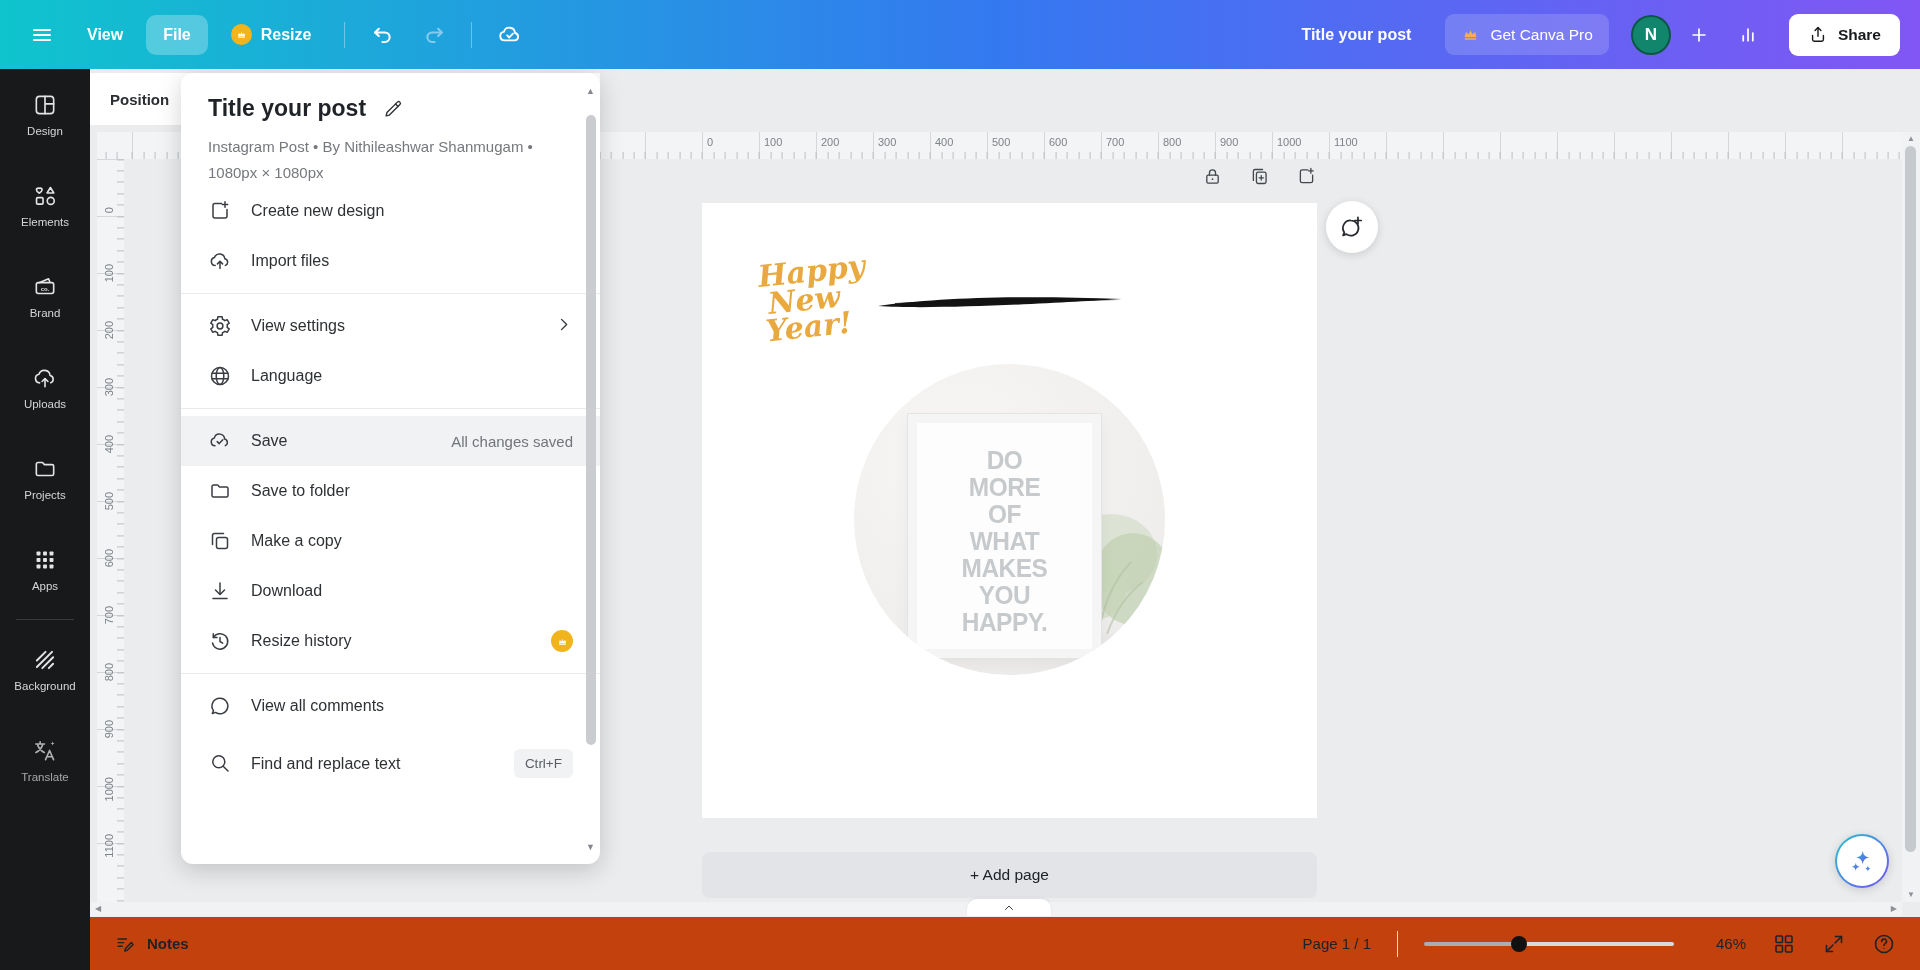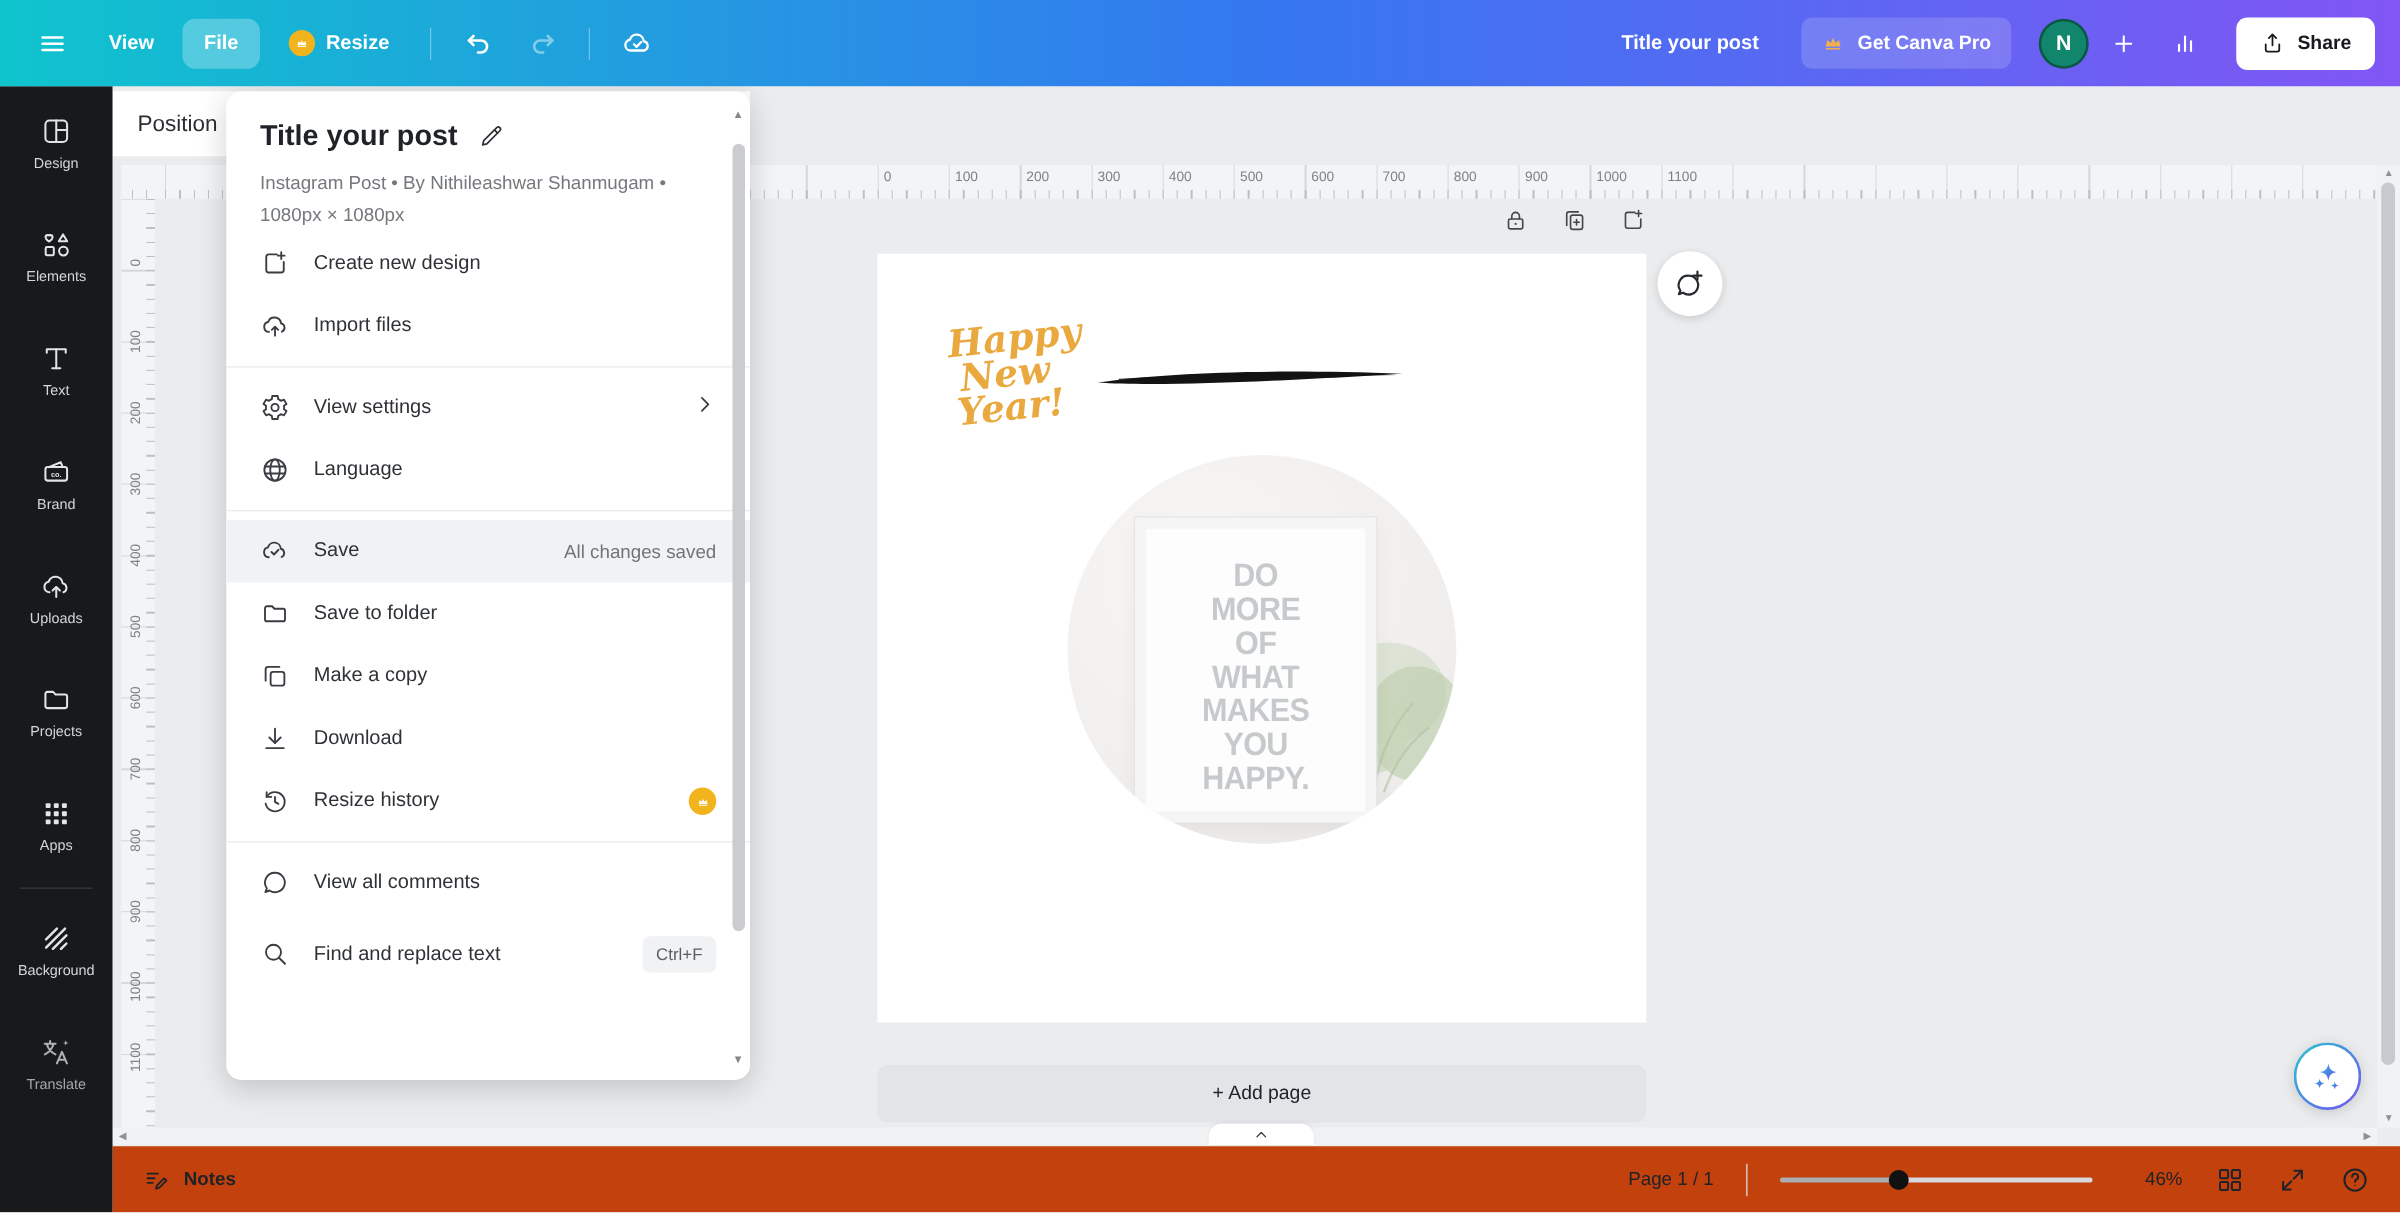--- a/index.html
+++ b/index.html
@@ -18,41 +18,41 @@
     padding:0 20px;gap:6px;background:linear-gradient(90deg,var(--grad1) 0%,var(--grad2) 52%,var(--grad3) 100%);z-index:60}
   .tb-iconbtn{display:flex;align-items:center;justify-content:center;width:44px;height:44px;border-radius:10px;cursor:pointer}
   .tb-btn{display:flex;align-items:center;gap:9px;color:#fff;font-size:16px;font-weight:700;
     padding:11px 17px;border-radius:10px;cursor:pointer;white-space:nowrap}
   .tb-btn.active{background:rgba(255,255,255,.27)}
   .tb-sep{width:1px;height:26px;background:rgba(255,255,255,.35);margin:0 10px}
   .tb-spacer{flex:1}
   .tb-title{color:#fff;font-size:16px;font-weight:600;margin-right:28px}
   .crown-circ{width:21px;height:21px;border-radius:50%;background:var(--gold);display:flex;align-items:center;justify-content:center}
   .getpro{display:flex;align-items:center;gap:10px;background:rgba(255,255,255,.16);border-radius:9px;
-    padding:11px 16px;color:#fff;font-size:15.5px;font-weight:700;cursor:pointer;margin-right:16px}
+    padding:11px 16px;color:#fff;font-size:15.5px;font-weight:400;cursor:pointer;margin-right:16px}
   .avatar{width:40px;height:40px;border-radius:50%;background:var(--avatar);border:2px solid rgba(8,48,40,.55);
     color:#fff;font-size:17px;font-weight:700;display:flex;align-items:center;justify-content:center;cursor:pointer}
   .share-btn{display:flex;align-items:center;gap:10px;background:#fff;color:#17191c;font-size:15.5px;font-weight:700;
     padding:11px 19px;border-radius:9px;cursor:pointer;margin-left:12px}
   .dim{opacity:.45}
 
   
   .sidebar{position:absolute;left:0;top:69px;width:90px;height:901px;background:var(--sidebar-bg);z-index:55;overflow:hidden}
   .sb-item{height:91px;display:flex;flex-direction:column;align-items:center;justify-content:center;gap:7px;cursor:pointer;color:#e2e4e6}
   .sb-item.partial{opacity:.75}
   .sb-icon{width:26px;height:26px}
   .sb-icon svg{width:26px;height:26px;stroke:currentColor;fill:none;stroke-width:1.5;stroke-linecap:round;stroke-linejoin:round}
   .sb-label{font-size:11.5px;color:#d4d6d8}
   .sb-sep{height:1px;background:#3a3b3e;margin:4px 16px}
 
   
   .workspace{position:absolute;left:90px;top:69px;width:1830px;height:847px;background:var(--ws-bg);overflow:hidden}
   .toolbar-strip{position:absolute;left:0;top:4px;width:510px;height:52px;background:#fff;z-index:5}
   .toolbar-pos{position:absolute;left:20px;top:0;height:52px;display:flex;align-items:center;
-    font-size:18px;font-weight:400;color:#2b2e33;cursor:pointer}
+    font-size:15px;font-weight:700;color:#2b2e33;cursor:pointer}
 
   .h-ruler{position:absolute;left:7px;right:18px;top:63px;height:27px;background:#f3f4f6;z-index:4;
     background-image:repeating-linear-gradient(90deg,transparent 0 56px,#d5d7da 56px 57px);background-position:-21px 0}
   .h-ruler::after{content:"";position:absolute;left:0;right:0;bottom:0;height:7px;
     background-image:repeating-linear-gradient(90deg,transparent 0 10.4px,#bcbfc3 10.4px 11.4px);background-position:24.6px 0}
   .hlab{position:absolute;top:4px;font-size:11px;color:#7e8288}
   .v-ruler{position:absolute;left:7px;top:90px;width:27px;height:753px;background:#f3f4f6;z-index:4;
     background-image:repeating-linear-gradient(0deg,transparent 0 56px,#d5d7da 56px 57px);background-position:0 -12px}
   .v-ruler::after{content:"";position:absolute;top:0;bottom:0;right:0;width:7px;
     background-image:repeating-linear-gradient(0deg,transparent 0 10.4px,#bcbfc3 10.4px 11.4px);background-position:0 -0.6px}
@@ -229,28 +229,20 @@
           <span class="sb-icon"><svg viewBox="0 0 24 24">
               <path d="M7.6 4.7c1 0 1.7.7 1.7 1.6 0 1.5-1.7 2.5-2.6 3.1-.9-.6-2.6-1.6-2.6-3.1 0-.9.7-1.6 1.7-1.6.3 0 .7.1.9.3.2-.2.6-.3.9-.3z"></path>
               <path d="M17 4.2l3.1 5H13.9z"></path>
               <rect x="4.2" y="13.5" width="6" height="6" rx="1"></rect>
               <circle cx="17.3" cy="16.5" r="3.2"></circle>
             </svg></span>
           <span class="sb-label">Elements</span>
         </div>
         <div class="sb-item">
           <span class="sb-icon"><svg viewBox="0 0 24 24">
-              <path d="M5 7.5V5h14v2.5"></path>
-              <path d="M12 5v14"></path>
-              <path d="M9 19h6"></path>
-            </svg></span>
-          <span class="sb-label">Text</span>
-        </div>
-        <div class="sb-item">
-          <span class="sb-icon"><svg viewBox="0 0 24 24">
               <rect x="4" y="8" width="16" height="10" rx="1.8"></rect>
               <path d="M6.5 8l8.8-3.6 1.1 2.7"></path>
               <text x="12" y="15.3" text-anchor="middle" font-size="5.4" font-weight="700" fill="currentColor" stroke="none">co.</text>
             </svg></span>
           <span class="sb-label">Brand</span>
         </div>
         <div class="sb-item">
           <span class="sb-icon"><svg viewBox="0 0 24 24">
               <path d="M7 16.5a4 4 0 0 1-.6-7.9 5.3 5.3 0 0 1 10.3 1.1 3.5 3.5 0 0 1 .6 6.7"></path>
               <path d="M12 20v-7.2"></path>

